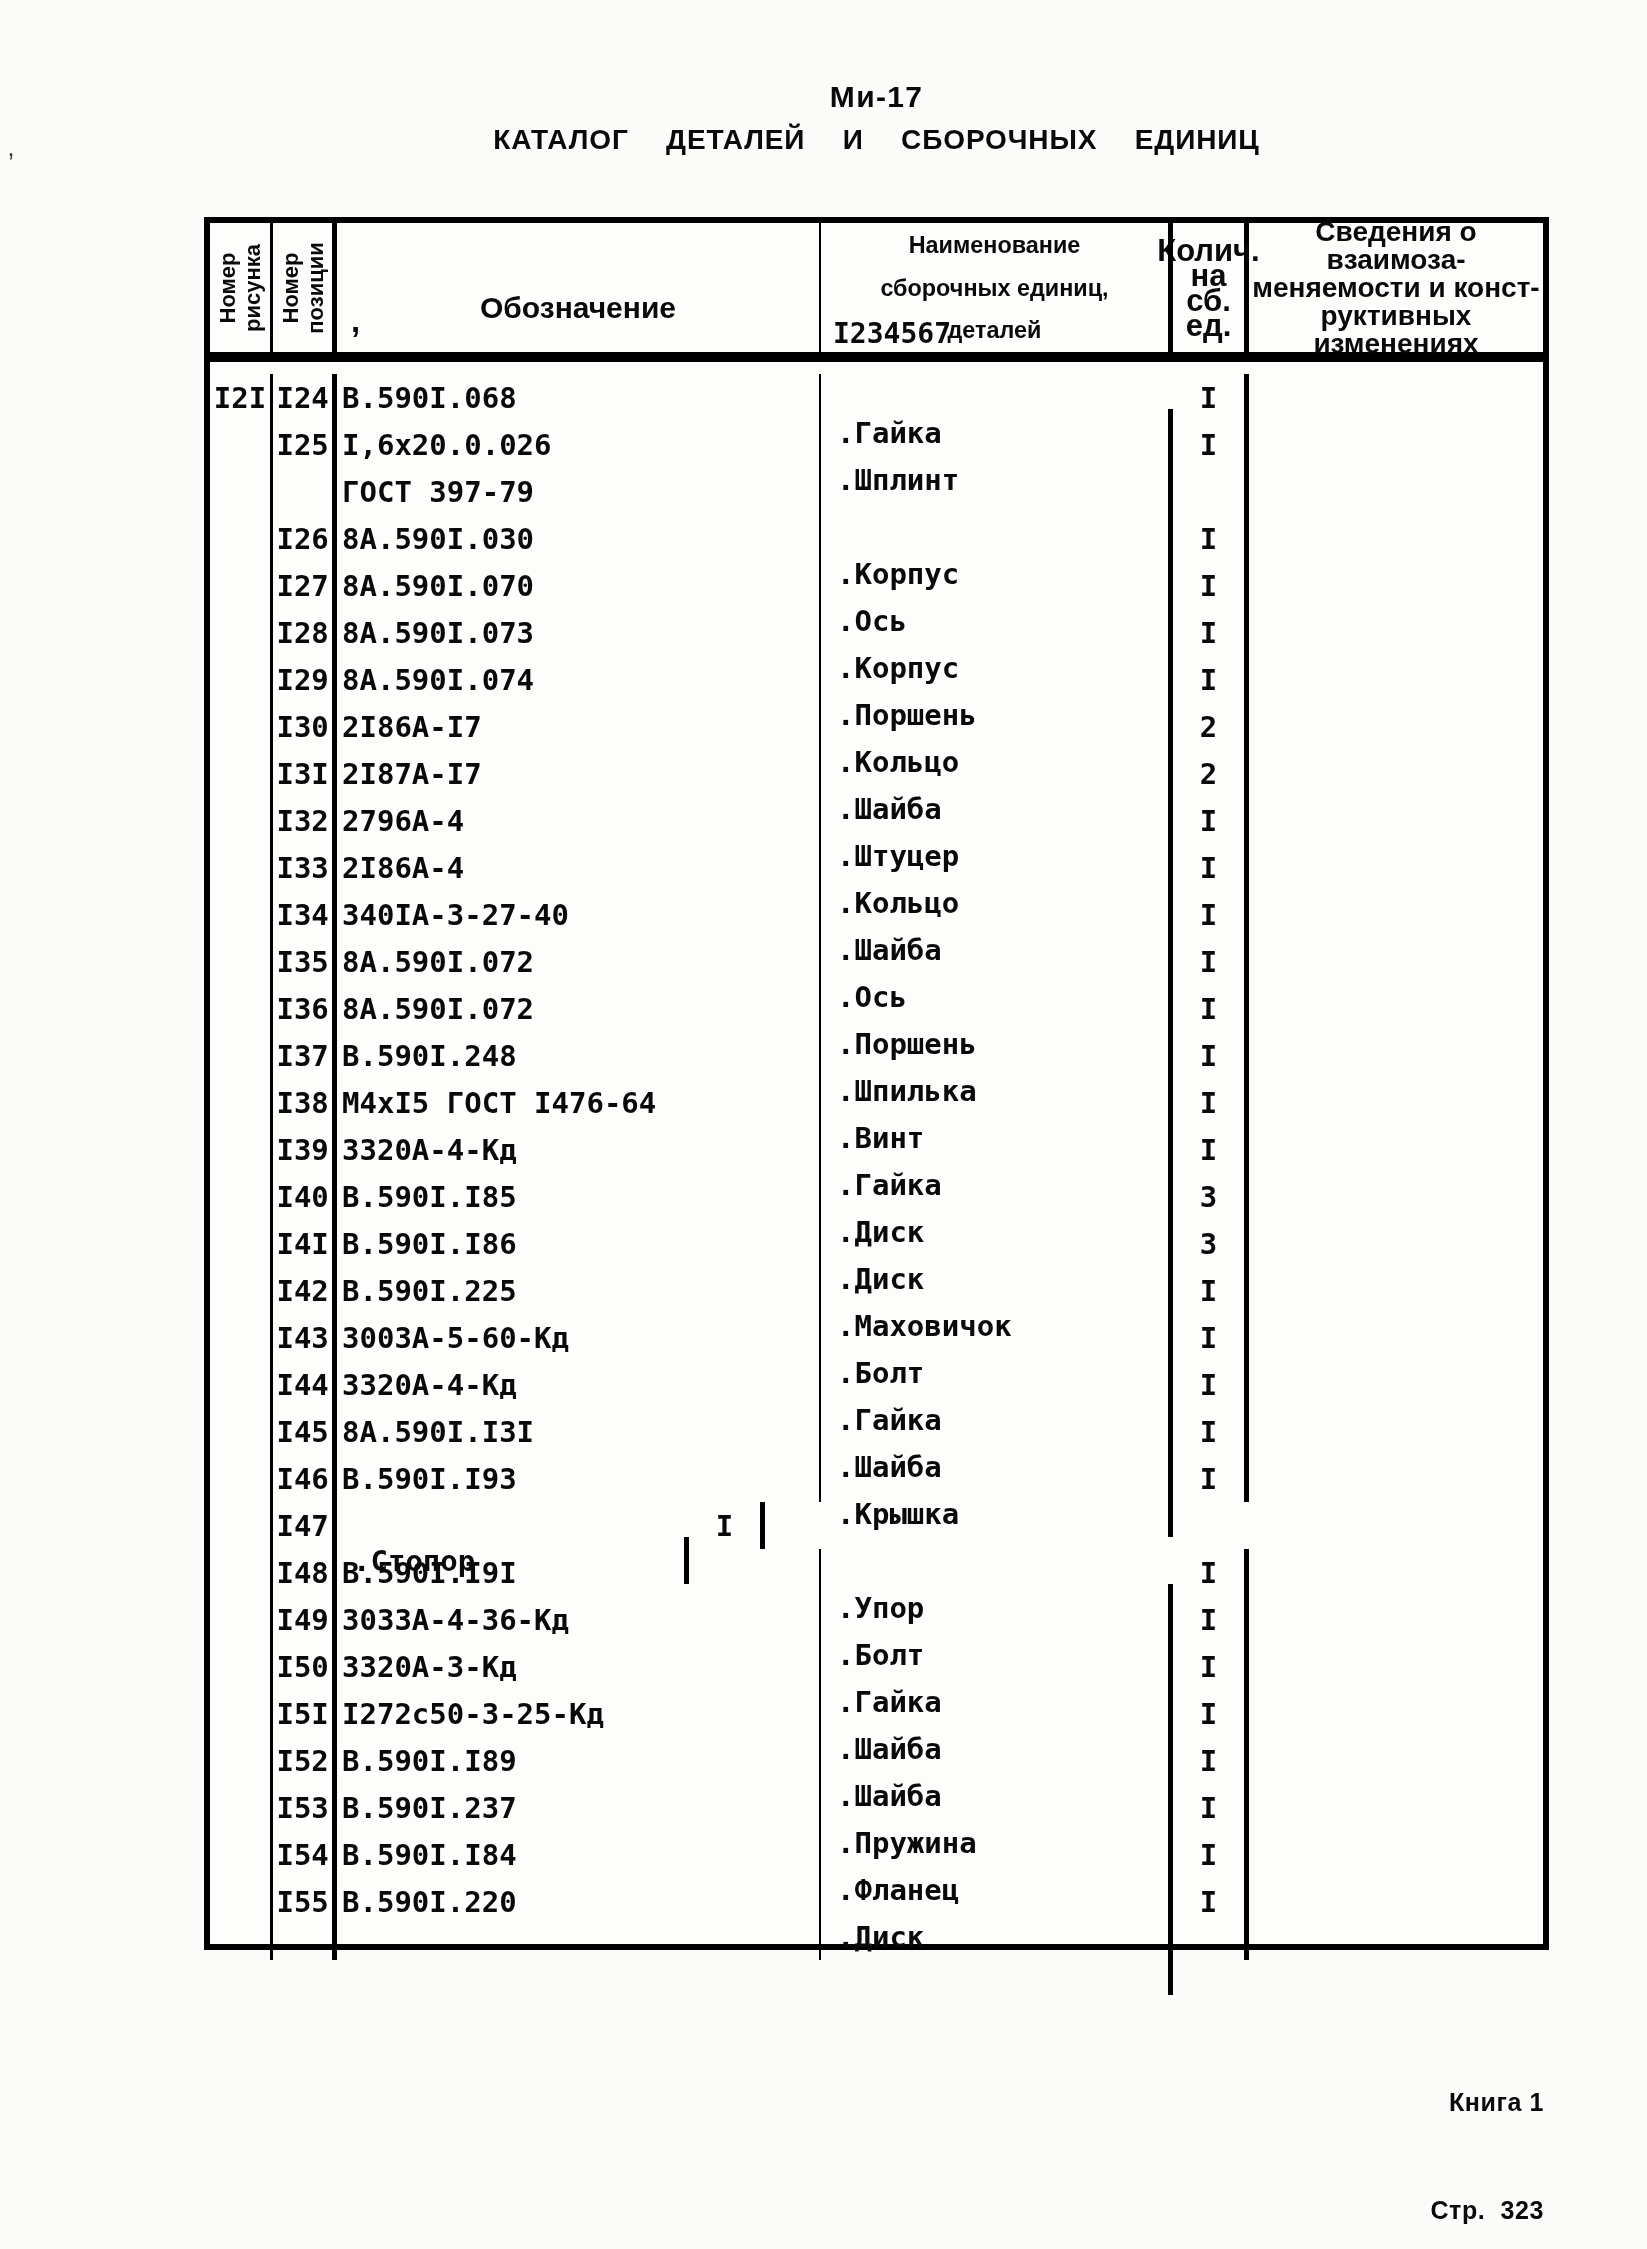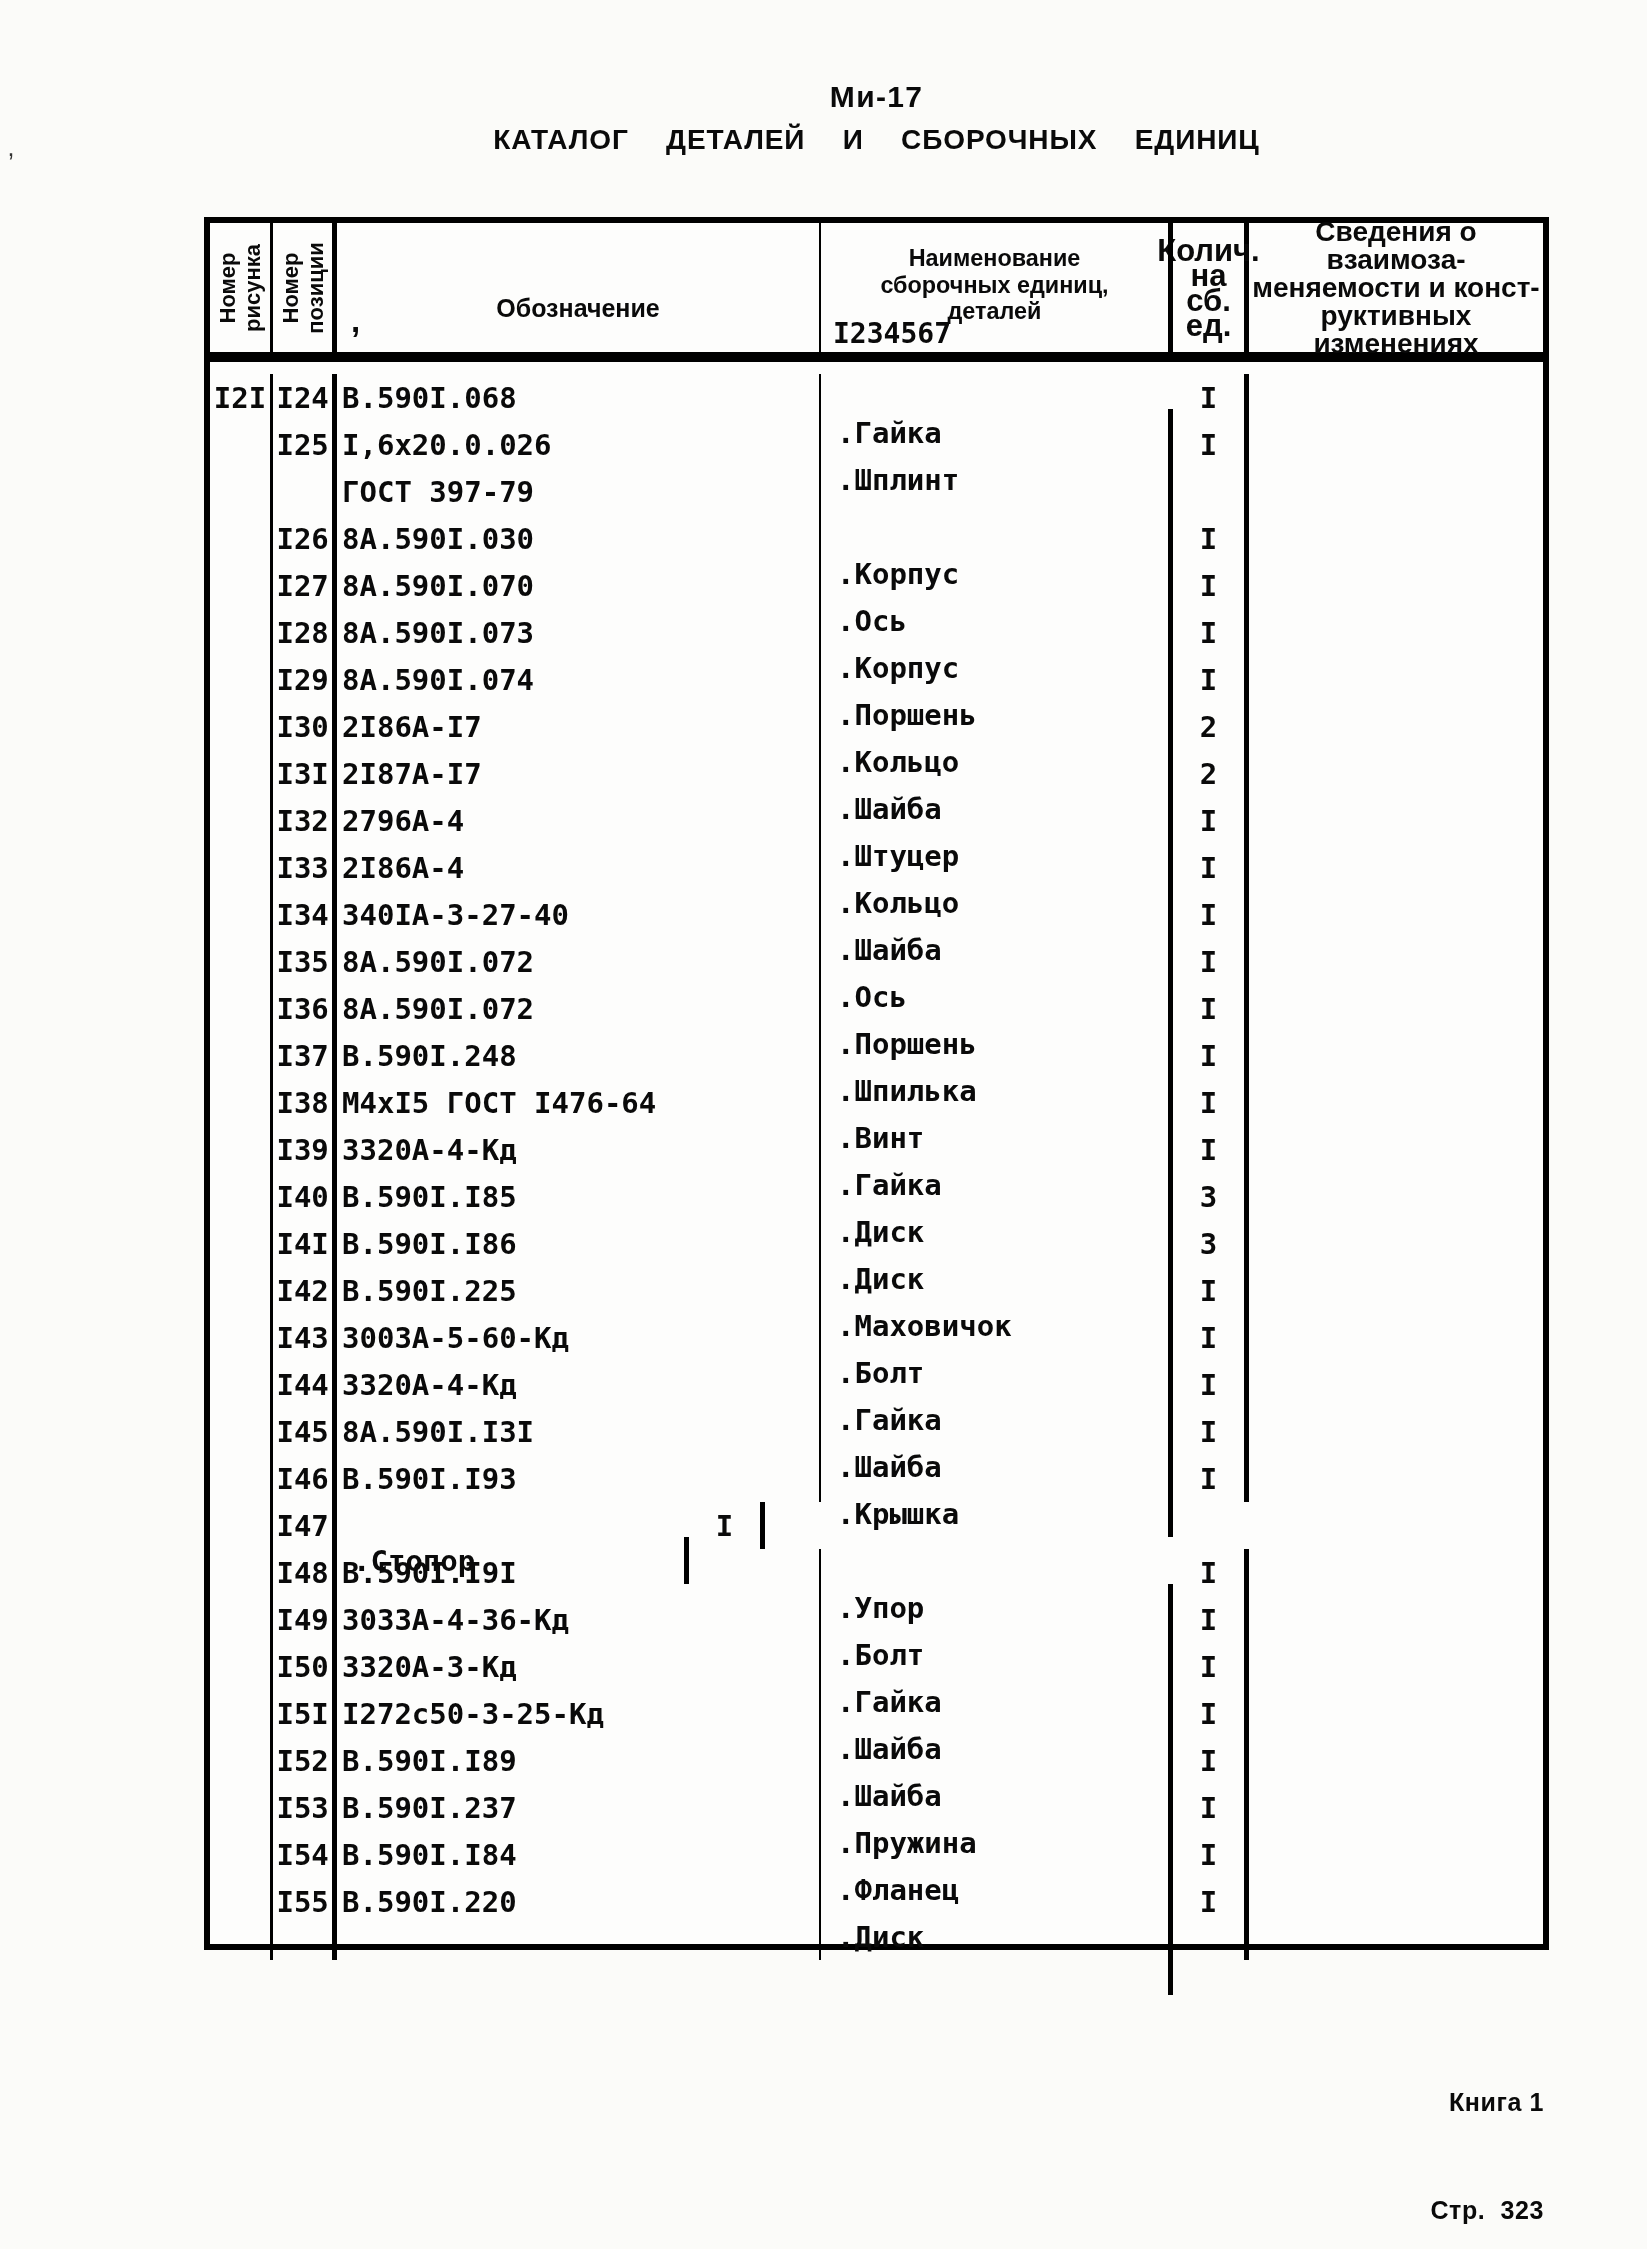--- a/index.html
+++ b/index.html
@@ -25,23 +25,23 @@
   .c-code  { width:484px; flex:0 0 auto; border-right:2.5px solid #000; }
   .c-name  { width:352px; flex:0 0 auto; border-right:5px solid #000; }
   .c-qty   { width:76px; flex:0 0 auto; border-right:5px solid #000; }
   .c-notes { flex:1 1 auto; }
 
   
   .hcell { display:flex; flex-direction:column; align-items:center; justify-content:center;
     font-weight:bold; font-size:23.4px; line-height:26.5px; text-align:center; }
   .rot { transform:rotate(-90deg); white-space:nowrap; font-size:22px; line-height:25px; }
   .h-code-cell { position:relative; }
-  .h-code-label { margin-top:41px; font-size:25px; }
+  .h-code-label { margin-top:41px; font-size:30px; }
   .h-mark { position:absolute; left:14px; bottom:17.7px; font-size:33px; font-weight:bold; }
-  .h-name-cell { position:relative; justify-content:flex-start; padding-top:22px; }
+  .h-name-cell { position:relative; justify-content:flex-start; padding-top:9px;gap:16px; }
   .h-name-code { position:absolute; left:12px; bottom:5px;
     font-family:"DejaVu Sans Mono", monospace; font-weight:bold; font-size:28px; }
   .h-qty-cell  { font-size:31px; line-height:25px; }
   .h-notes-cell{ font-size:28px; line-height:28px; }
 
   
   .trow { display:flex; height:47px; flex:0 0 auto; }
   .trow.filler { height:auto; flex:1 1 auto; }
   .trow .cell { height:100%; display:flex; align-items:center;
     font-family:"DejaVu Sans Mono", monospace; font-weight:bold; font-size:29px; white-space:pre; }

